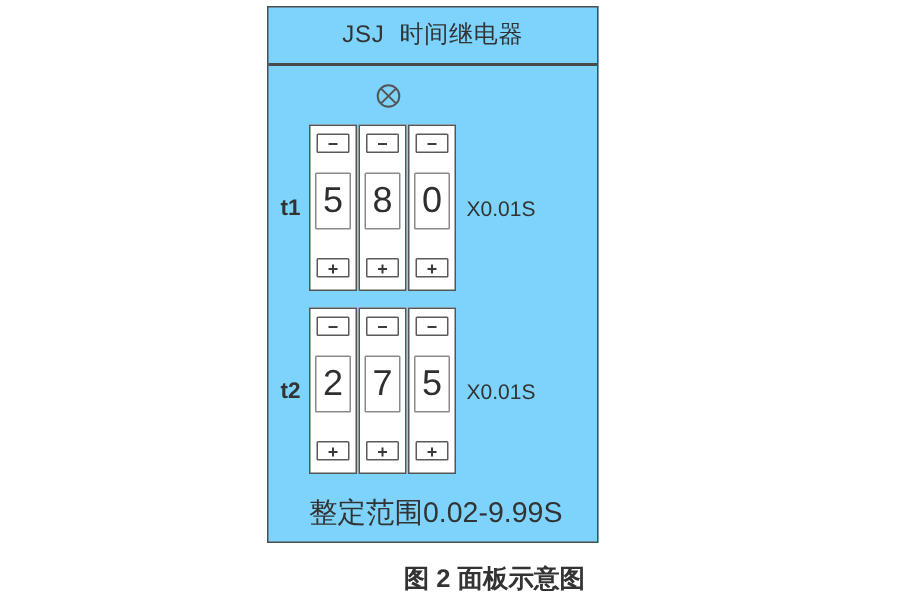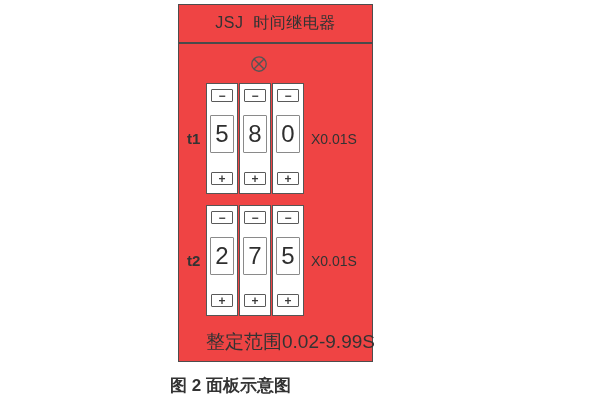--- a/index.html
+++ b/index.html
@@ -11,24 +11,24 @@
     width: 600px;
     height: 400px;
     background: #ffffff;
     overflow: hidden;
   }
 
   .panel {
     position: absolute;
     left: 178px;
     top: 4px;
-    width: 195px;
+    width: 221px;
     height: 358px;
     border: 1.5px solid #4d4d4d;
-    background: #ef4444;
+    background: #7dd3fc;
   }
 
   .panel-header {
     position: absolute;
     left: 0; top: 0;
     width: 100%;
     height: 39px;
     border-bottom: 2px solid #4a4a4a;
     display: flex;
     align-items: center;
@@ -135,21 +135,21 @@
     font-size: 19px;
     color: #333333;
     white-space: nowrap;
   }
 
   .caption {
     position: absolute;
     left: 170px;
     top: 374px;
     width: 220px;
-    text-align: left;
+    text-align: right;
     font-size: 17px;
     font-weight: 600;
     color: #333333;
     white-space: nowrap;
   }
 </style>
 </head>
 <body>
 
 <div class="stage">

